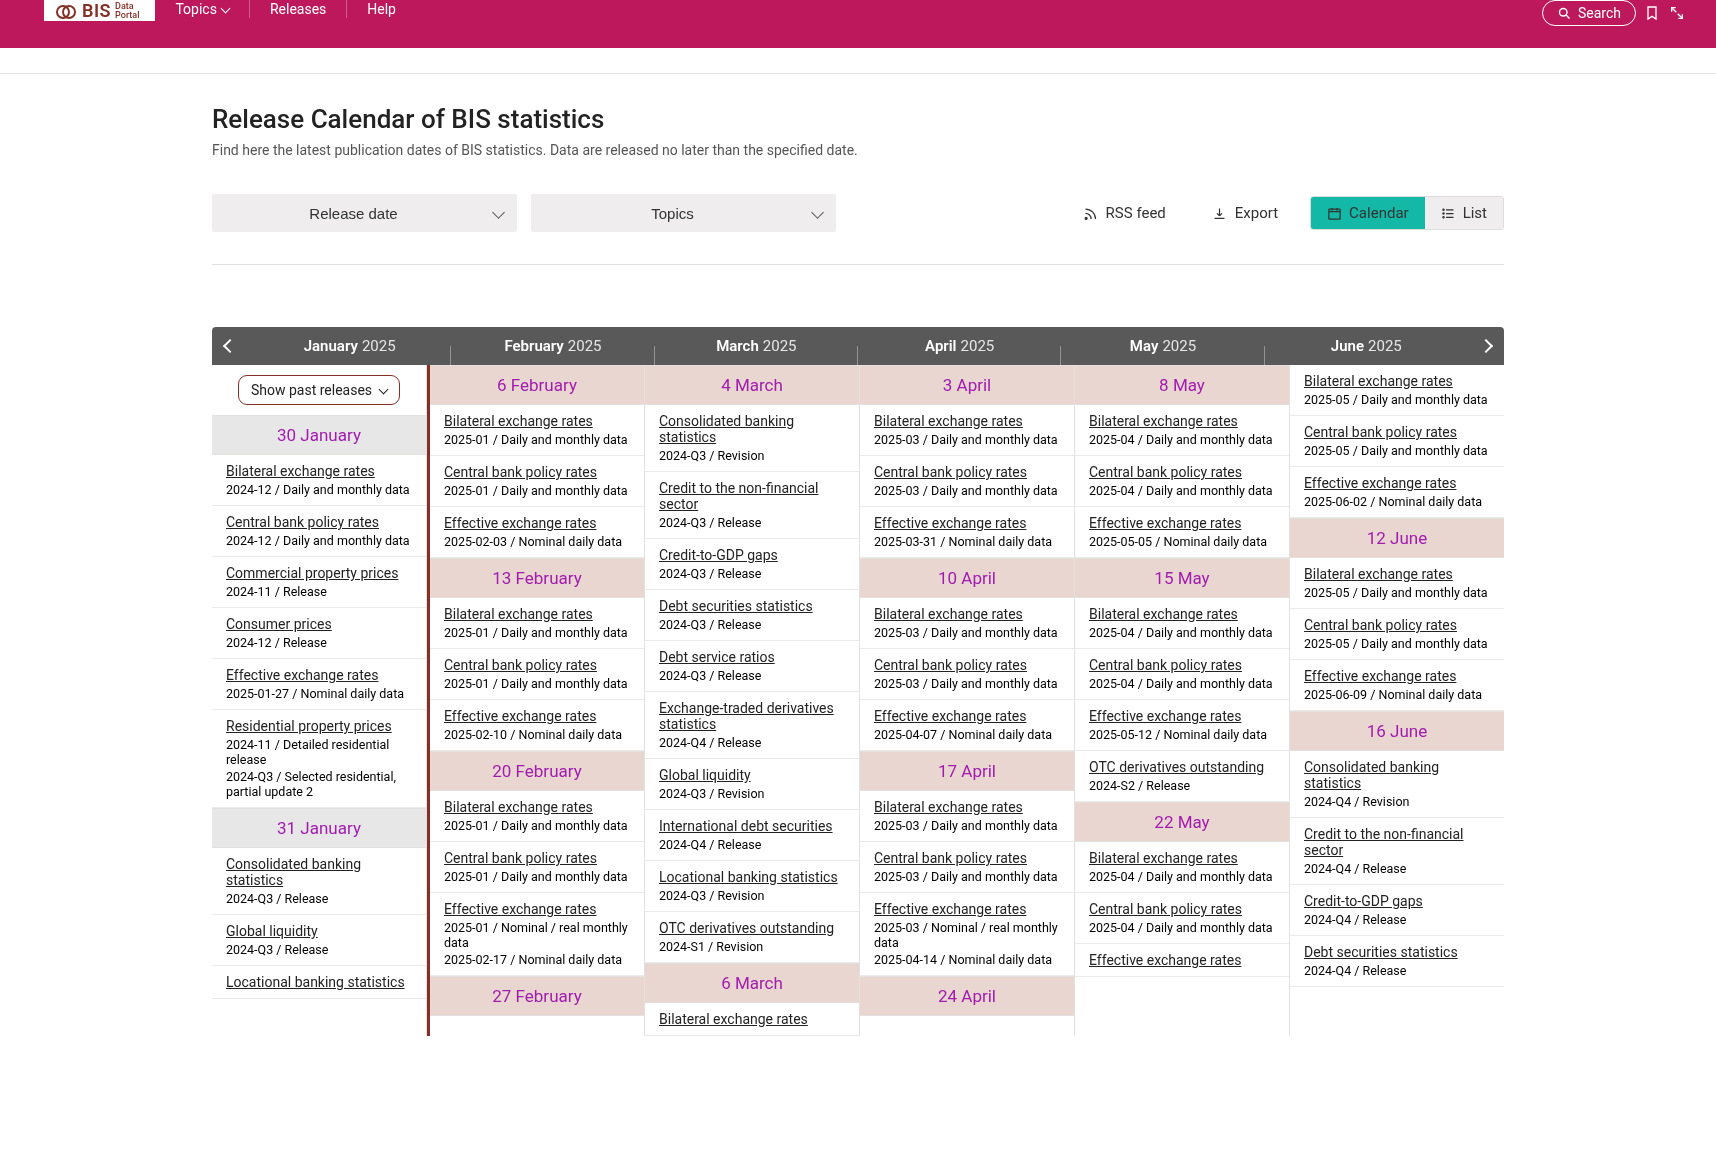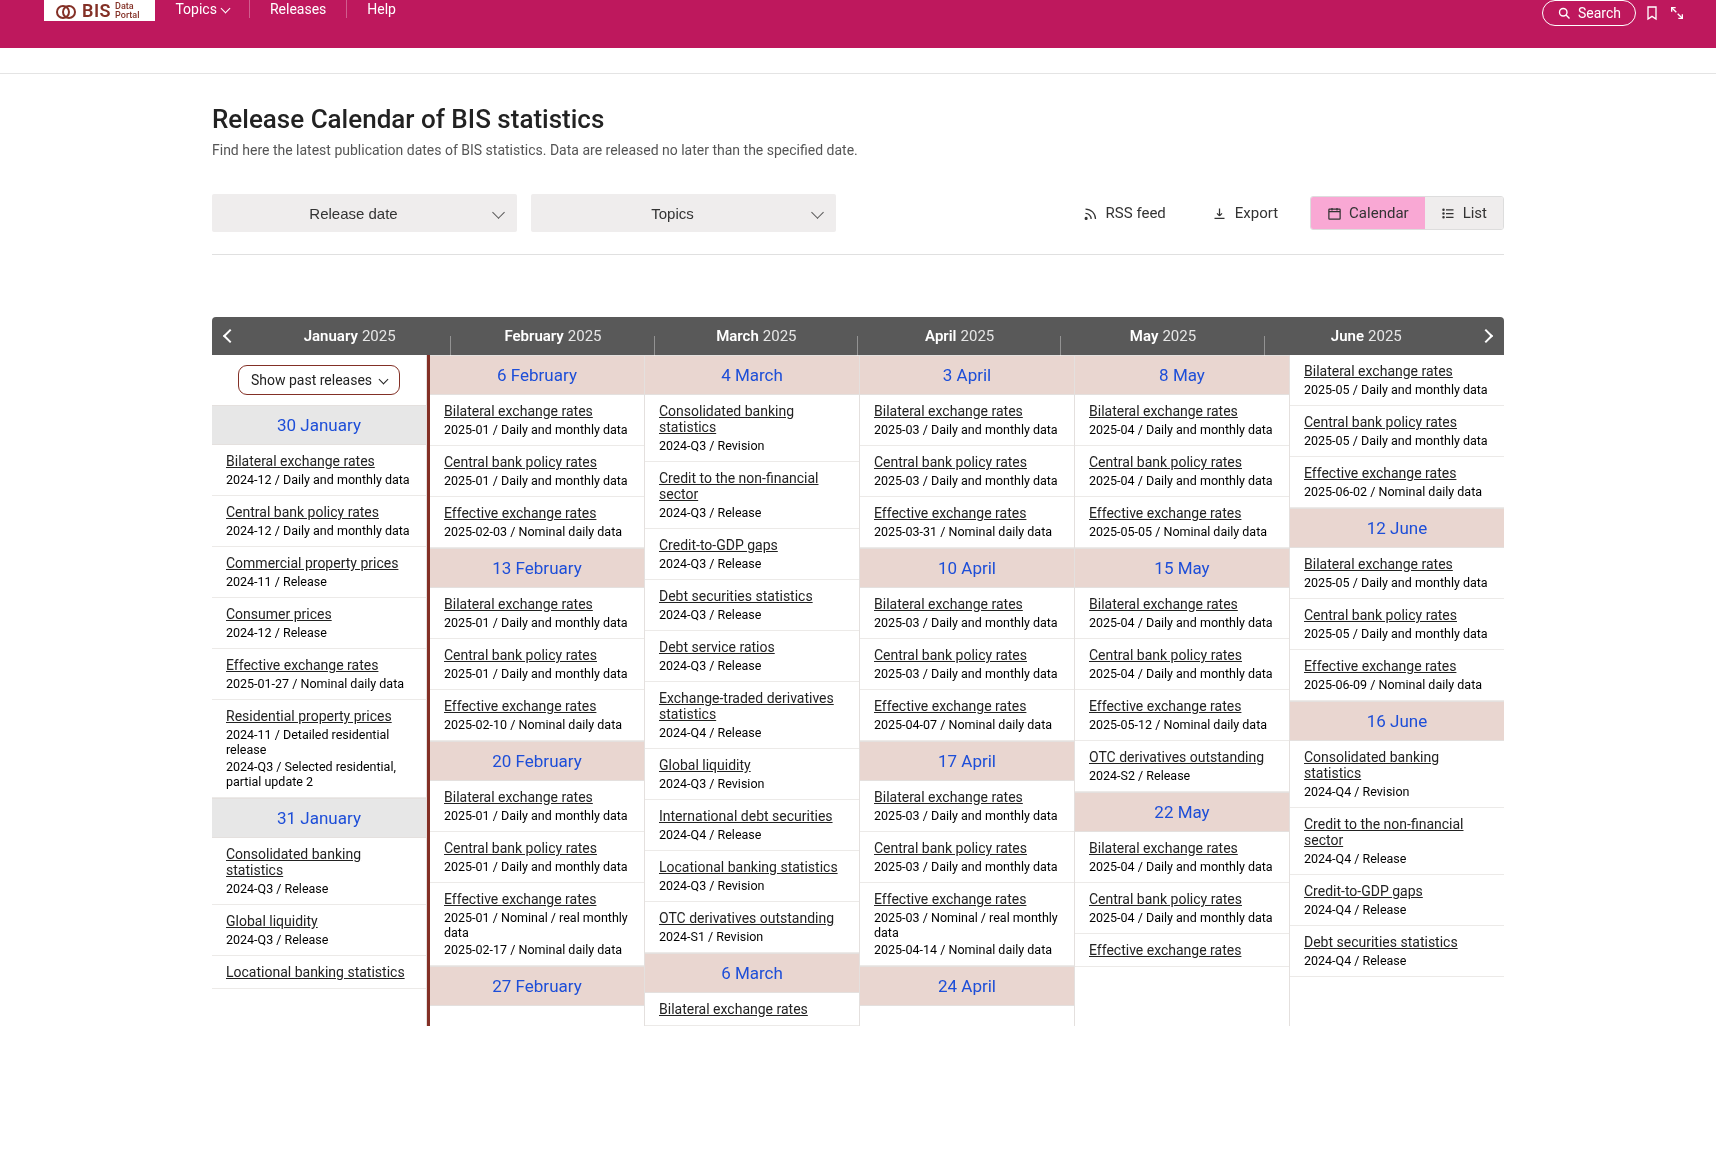--- a/index.html
+++ b/index.html
@@ -23,31 +23,31 @@
   .chev-left::after { content:""; display:inline-block; width:8px; height:8px; border-left:2px solid currentColor; border-bottom:2px solid currentColor; transform:rotate(45deg); }
   .chev-right::after { content:""; display:inline-block; width:8px; height:8px; border-right:2px solid currentColor; border-top:2px solid currentColor; transform:rotate(45deg); }
   .topbar-divider { border-bottom:1px solid #e4e4e4; height:26px; }
 
   
   .page { max-width: 1292px; margin: 0 auto; padding: 0 0 40px; }
   .title { font-size: 26px; font-weight: 500; color:#222; margin-top: 30px; }
   .subtitle { color:#555; margin-top:8px; font-size:14px; }
 
   
-  .filterbar { display:flex; align-items:center; margin-top: 36px; padding-bottom: 22px; border-bottom:1px solid #e0e0e0; gap:14px; }
+  .filterbar { display:flex; align-items:center; margin-top: 36px; padding-bottom: 32px; border-bottom:1px solid #e0e0e0; gap:14px; }
   .sel { background:#efeded; border:none; height:38px; padding:0 36px 0 14px; font-size:15px; color:#333; border-radius:2px; appearance:none; position:relative; cursor:pointer; }
   .sel-wrap { position:relative; display:inline-block; }
   .sel-wrap::after { content:""; position:absolute; right:14px; top:14px; width:8px; height:8px; border-right:1.5px solid #555; border-bottom:1.5px solid #555; transform:rotate(45deg); pointer-events:none; }
   .sel.release { width: 305px; }
   .sel.topics { width: 305px; }
   .spacer { flex:1; }
   .toolbtn { display:flex; align-items:center; gap:8px; font-size:15px; color:#333; cursor:pointer; padding: 0 6px; }
   .viewtoggle { display:flex; border:1px solid #ddd; border-radius:3px; overflow:hidden; margin-left:12px; }
   .viewbtn { padding: 7px 16px; display:flex; align-items:center; gap:7px; font-size:15px; background:#efeded; cursor:pointer; }
-  .viewbtn.active { background:#f9a8d4;text-align:right; }
+  .viewbtn.active { background:#14b8a6;text-align:right; }
 
   
   .ico { width:15px; height:15px; display:inline-flex; }
   svg { display:block; }
 
   
   .cal { margin-top: 62px; border-radius:4px 4px 0 0; overflow:hidden; }
   .cal-head { display:flex; background:#595959; color:#fff; height:38px; align-items:center; }
   .cal-nav { width:36px; display:flex; justify-content:center; align-items:center; cursor:pointer; color:#fff; }
   .cal-months { flex:1; display:flex; }
@@ -58,21 +58,21 @@
 
   .cal-body { display:flex; }
   .cal-col { flex:1; border-right:1px solid #e4e0de; min-width:0; }
   .cal-col:last-child { border-right:none; }
   .cal-col.first { border-left: none; }
   .cal-col.second { border-left: 3px solid #833026; }
 
   .show-past-wrap { padding: 10px 0 10px; display:flex; justify-content:center; background:#fff; }
   .show-past { border:1px solid #833026; border-radius:9px; padding:6px 12px; font-size:14px; color:#222; display:flex; align-items:center; gap:8px; cursor:pointer; }
 
-  .daterow { background:#e9d6d0; text-align:center; padding:9px 0; font-size:17px; color:#1d4ed8; border-top:1px solid #e4e0de; border-bottom:1px solid #e4e0de; }
+  .daterow { background:#e9d6d0; text-align:center; padding:9px 0; font-size:17px; color:#a21caf; border-top:1px solid #e4e0de; border-bottom:1px solid #e4e0de; }
   .daterow.muted { background:#e7e7e7; }
 
   .item { padding: 8px 12px 8px 14px; border-bottom:1px solid #eceae8; }
   .item .ititle { text-decoration:underline; font-size:14px; color:#222; cursor:pointer; display:inline-block; }
   .item .imeta { font-size:12.5px; color:#000000; margin-top:3px; }
   .item .imeta + .imeta { margin-top:2px; }
 
 </style>
 </head>
 <body>

